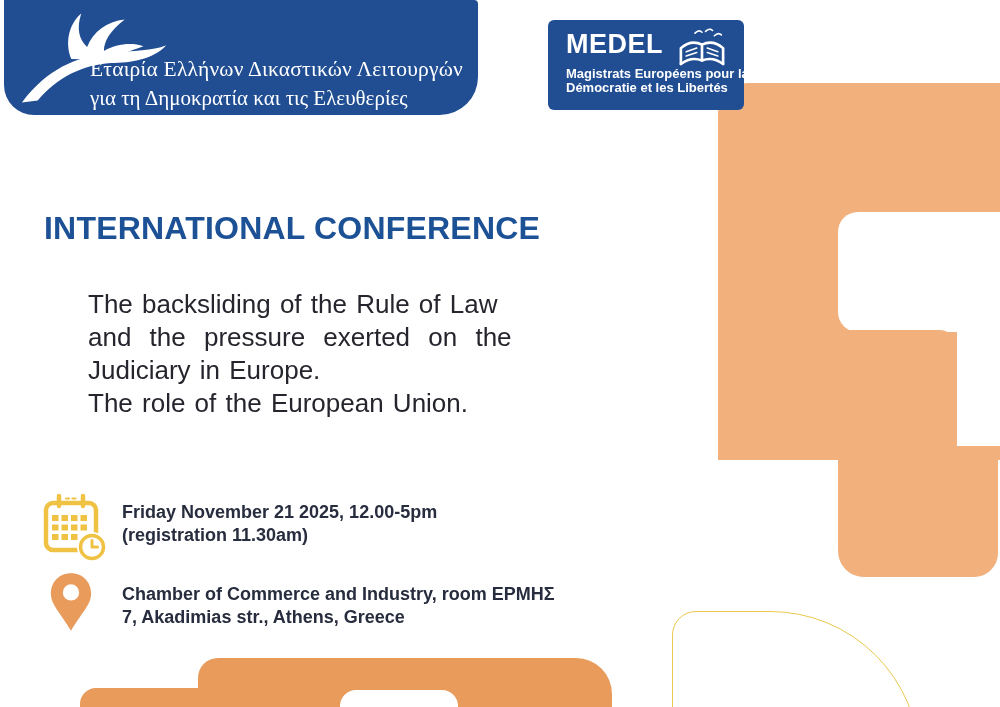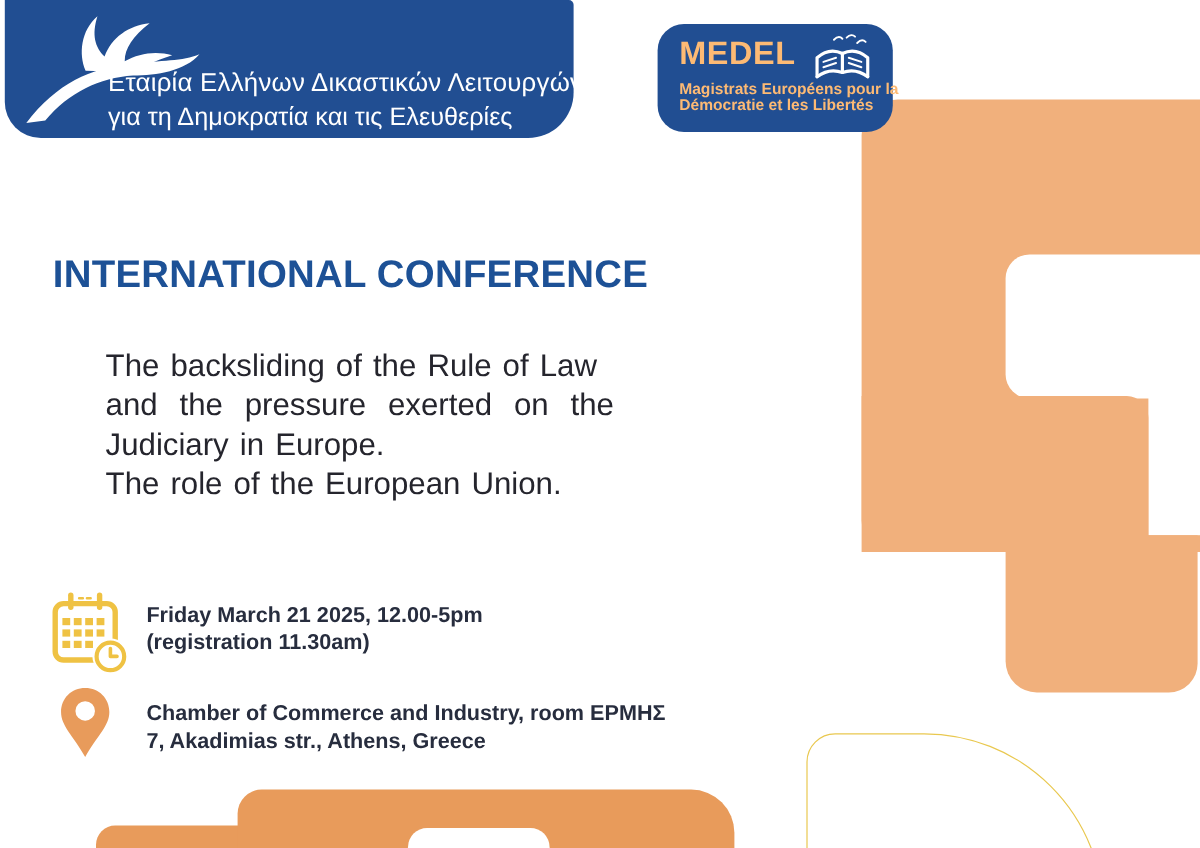--- a/index.html
+++ b/index.html
@@ -21,28 +21,28 @@
 
   
   .folder-left{left:80px;top:688px;width:145px;height:19px;background:var(--orange);border-radius:16px 0 0 0;}
   .folder-tab{left:198px;top:658px;width:414px;height:49px;background:var(--orange);border-radius:20px 36px 0 0;}
   .folder-notch{left:340px;top:690px;width:118px;height:17px;background:#fff;border-radius:16px 16px 0 0;}
 
   
   .d-outline{left:672px;top:611px;width:246px;height:160px;border:1.5px solid var(--outlineYellow);border-radius:24px 150px 0 0;background:transparent;}
 
   
-  .org-banner{left:4px;top:0;width:474px;height:115px;background:var(--navy);border-radius:0 4px 38px 30px;}
+  .org-banner{left:4px;top:0;width:474px;height:115px;background:var(--navy);border-radius:0 4px 38px 30px;font-family:Liberation Serif, serif;}
   .dove{left:10px;top:4px;width:168px;height:106px;}
   .org-text{left:86px;top:57px;color:#fff;}
   .org-l1{font-size:21.5px;letter-spacing:.2px;white-space:nowrap;}
   .org-l2{font-size:21px;margin-top:4px;white-space:nowrap;}
 
   
-  .medel-badge{left:548px;top:20px;width:196px;height:90px;background:var(--navy);border-radius:22px;color:#fdba74;}
+  .medel-badge{left:548px;top:20px;width:196px;height:90px;background:var(--navy);border-radius:6px;color:#ffffff;}
   .medel-acronym{position:absolute;left:18px;top:9px;font-size:27px;font-weight:700;letter-spacing:.5px;}
   .book{position:absolute;right:12px;top:7px;width:60px;height:44px;}
   .medel-sub{position:absolute;left:18px;top:47px;font-size:13px;font-weight:700;line-height:14px;white-space:nowrap;}
 
   
   .title{left:44px;top:210px;font-size:32px;font-weight:700;letter-spacing:.2px;color:var(--title);white-space:nowrap;}
   .topic{left:88px;top:288px;font-size:26px;line-height:33px;color:var(--ink);}
   .topic .ln{white-space:nowrap;word-spacing:2px;}
   .topic .ln.wide{word-spacing:11px;}
 
@@ -131,21 +131,21 @@
         <rect x="38.5" y="32.5" width="6.5" height="6"></rect>
       <rect x="10" y="42" width="6.5" height="6"></rect>
         <rect x="19.5" y="42" width="6.5" height="6"></rect>
         <rect x="29" y="42" width="6.5" height="6"></rect>
     </g>
     <circle cx="50" cy="55" r="15" fill="#ffffff"></circle>
     <circle cx="50" cy="55" r="11.5" fill="#ffffff" stroke="#efc243" stroke-width="3.5"></circle>
     <path d="M50 48.5 L50 55 L55.5 55" stroke="#efc243" stroke-width="3" fill="none" stroke-linecap="round" stroke-linejoin="round"></path>
   </svg>
   <div class="abs date-text">
-    <div>Friday March 21 2025, 12.00-5pm</div>
+    <div>Friday November 21 2025, 12.00-5pm</div>
     <div>(registration 11.30am)</div>
   </div>
 
   <svg class="abs pin-icon" viewBox="0 0 48 64" aria-hidden="true">
     <path d="M24 2 C12 2 3 11 3 23 C3 35 13 43 24 62 C35 43 45 35 45 23 C45 11 36 2 24 2 Z" fill="#e89b5b"></path>
     <circle cx="24" cy="22" r="8.5" fill="#ffffff"></circle>
   </svg>
   <div class="abs venue-text">
     <div>Chamber of Commerce and Industry, room ΕΡΜΗΣ</div>
     <div>7, Akadimias str., Athens, Greece</div>

